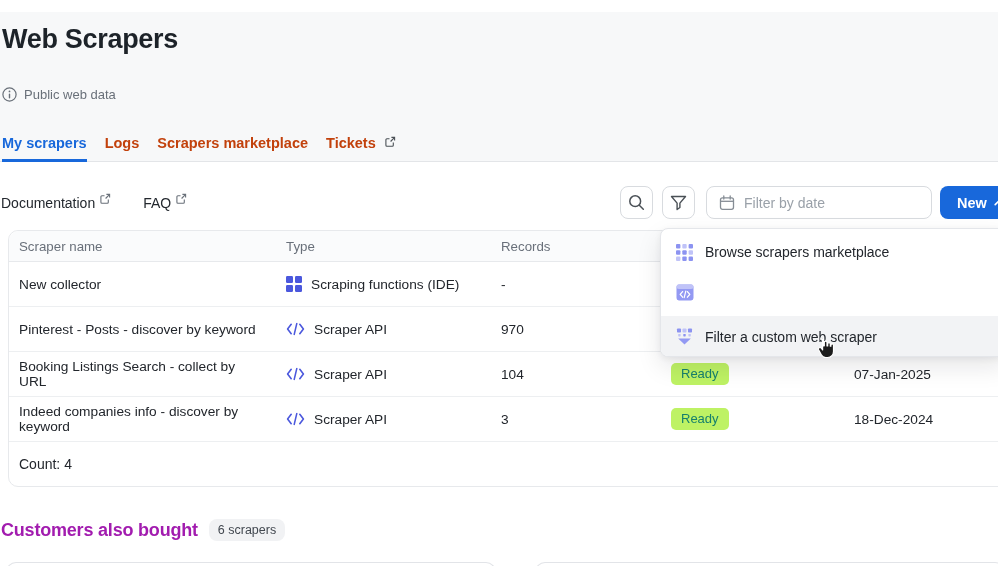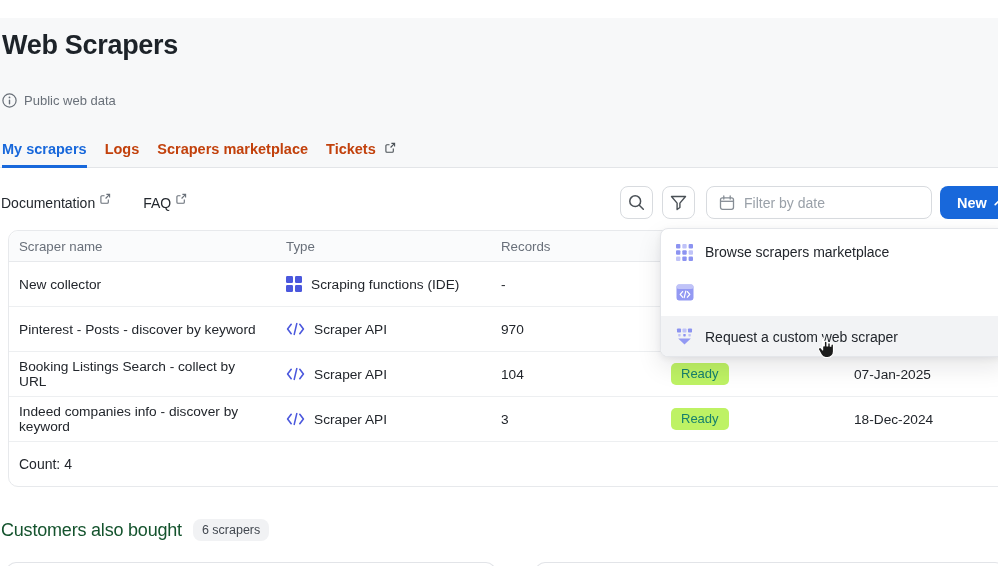--- a/index.html
+++ b/index.html
@@ -2,21 +2,21 @@
 <html><head>
 <meta charset="utf-8">
 <style>
   * { margin:0; padding:0; box-sizing:border-box; }
   html,body { background:#fff; }
   .page {
     position:relative; width:998px; height:566px; overflow:hidden;
     font-family:"Liberation Sans", sans-serif; background:#fff; color:#22262c;
   }
   
-  .band { position:absolute; left:0; top:18px; width:100%; height:150px;
+  .band { position:absolute; left:0; top:12px; width:100%; height:150px;
           background:#f7f8f9; border-bottom:1px solid #e3e5e8; }
   .page-title { position:absolute; left:2px; top:12px; font-size:27px; font-weight:bold;
                 color:#1d2329; letter-spacing:-.3px; }
   .subinfo { position:absolute; left:2px; top:75px; display:flex; align-items:center;
              gap:7px; font-size:13px; color:#697079; }
   .tabs { position:absolute; left:2px; bottom:-1px; display:flex; gap:18px; }
   .tab { font-size:14.5px; font-weight:bold; color:#c2410c; padding-bottom:8px;
          border-bottom:3px solid transparent; display:flex; align-items:center; gap:8px;
          cursor:default; }
   .tab.active { color:#1868db; border-bottom-color:#1868db; }
@@ -62,21 +62,21 @@
           padding-top:7px; overflow:hidden; }
   .mi { display:flex; align-items:center; gap:12px; padding:0 15px; white-space:nowrap; }
   .mi-1 { height:32px; }
   .mi-2 { height:48px; }
   .mi-3 { height:42px; background:#f2f3f5; }
   .mi-label { font-size:14px; color:#22262c; }
   .mi-sub { font-size:12.5px; color:#6b7280; line-height:14px; margin-top:2px; }
   .mi-text { line-height:15px; }
   
   .customers { position:absolute; left:1px; top:519px; display:flex; align-items:center; gap:11px; }
-  .customers h2 { font-size:18px; font-weight:normal; color:#14532d; letter-spacing:-.2px; }
+  .customers h2 { font-size:18px; font-weight:bold; color:#a21caf; letter-spacing:-.2px; }
   .pill { background:#f1f2f4; color:#424850; font-size:12.5px; padding:4px 9px; border-radius:8px; }
   .card-top { position:absolute; top:562px; height:14px; background:#fff;
               border:1px solid #e2e4e8; border-bottom:none; border-radius:10px 10px 0 0; }
   .card-1 { left:6px; width:490px; }
   .card-2 { left:535px; width:470px; }
   
   .cursor { position:absolute; left:812px; top:336px; pointer-events:none; }
 </style>
 </head>
 <body>
@@ -268,21 +268,21 @@
     <div class="mi mi-3">
       <svg width="17" height="18" viewBox="0 0 17 18">
         <rect x="1" y="0.5" width="4" height="4" rx="0.8" fill="#8c93f1"></rect>
         <rect x="6.5" y="0.5" width="4" height="4" rx="0.8" fill="#c0c3f8"></rect>
         <rect x="12" y="0.5" width="4" height="4" rx="0.8" fill="#8c93f1"></rect>
         <rect x="2.2" y="6" width="2.4" height="2.4" rx="0.6" fill="#c0c3f8"></rect>
         <rect x="7.3" y="6" width="2.4" height="2.4" rx="0.6" fill="#8c93f1"></rect>
         <rect x="12.4" y="6" width="2.4" height="2.4" rx="0.6" fill="#c0c3f8"></rect>
         <path d="M2.2 10.5 L8.5 16.5 L14.8 10.5 Z" fill="#9399f3"></path>
       </svg>
-      <span class="mi-label">Request a custom web scraper</span>
+      <span class="mi-label">Filter a custom web scraper</span>
     </div>
   </div>
 
   <svg class="cursor" width="24" height="26" viewBox="0 0 24 26">
     <path d="M8.6 3.2c0-.9.7-1.6 1.5-1.6s1.5.7 1.5 1.6v6.6h.7V6.6c0-.8.6-1.4 1.4-1.4.7 0 1.3.6 1.3 1.4v3.4h.7V8c0-.7.6-1.3 1.3-1.3.7 0 1.3.6 1.3 1.3v2.2h.6v-1c0-.7.6-1.3 1.3-1.3.7 0 1.3.6 1.3 1.3v6.3c0 3.4-2.5 6-5.8 6h-2c-2 0-3.4-1-4.4-2.8l-2.7-5c-.4-.8-.1-1.6.6-2 .7-.4 1.6-.2 2.1.5l1.3 1.7V3.2z" fill="#1c1c1c" stroke="#fff" stroke-width="1.2" stroke-linejoin="round"></path>
   </svg>
 
 </div>
 
 </body></html>

